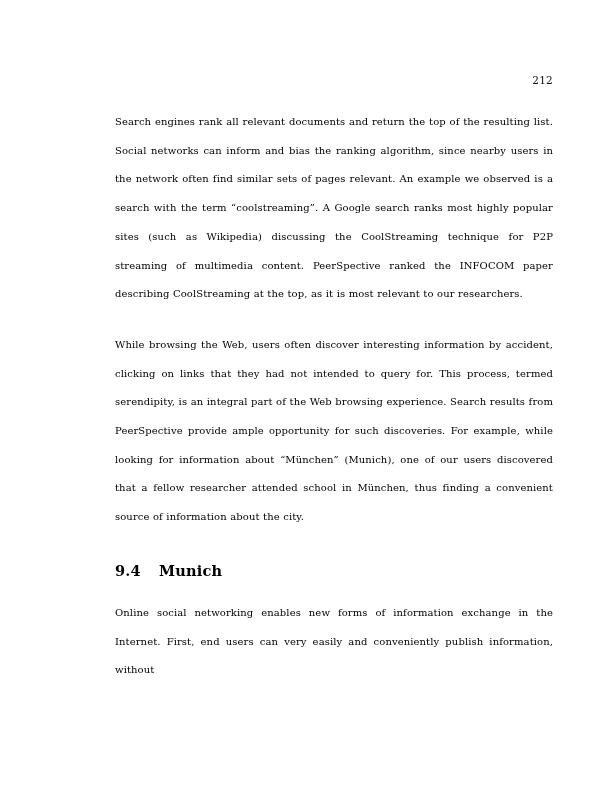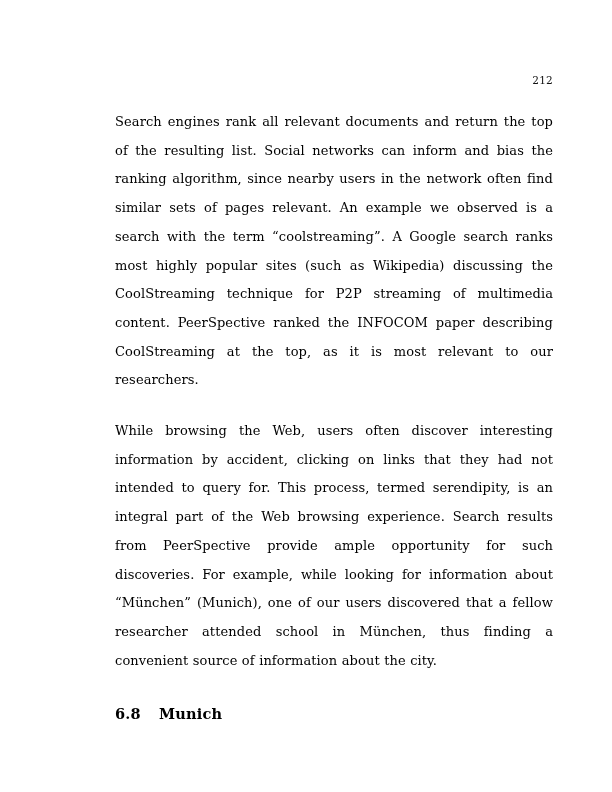--- a/index.html
+++ b/index.html
@@ -55,21 +55,21 @@
     color: #000000;
     margin: 0 0 20px 0;
     letter-spacing: 0.2px;
     white-space: nowrap;
   }
   .section-heading .num {
     display: inline-block;
     min-width: 44px;
   }
   p.body-par {
-    font-size: 13px;
+    font-size: 10px;
     line-height: 28.7px;
     text-align: justify;
     text-align-last: left;
     margin: 0;
     color: #000000;
     letter-spacing: 0.1px;
     word-spacing: 0.2px;
     hyphens: none;
   }
   .gap-after-par-1 { height: 22px; }
@@ -88,18 +88,19 @@
     <p class="body-par">Search engines rank all relevant documents and return the top of the resulting list. Social networks can inform and bias the ranking algorithm, since nearby users in the network often find similar sets of pages relevant. An example we observed is a search with the term “coolstreaming”. A Google search ranks most highly popular sites (such as Wikipedia) discussing the CoolStreaming technique for P2P streaming of multimedia content. PeerSpective ranked the INFOCOM paper describing CoolStreaming at the top, as it is most relevant to our researchers.</p>
 
     <div class="gap-after-par-1"></div>
 
 
     <p class="body-par">While browsing the Web, users often discover interesting information by accident, clicking on links that they had not intended to query for. This process, termed serendipity, is an integral part of the Web browsing experience. Search results from PeerSpective provide ample opportunity for such discoveries. For example, while looking for information about “München” (Munich), one of our users discovered that a fellow researcher attended school in München, thus finding a convenient source of information about the city.</p>
 
     <div class="gap-before-summary"></div>
 
     <div class="section-heading">
-      <span class="num">6.8</span><span>Munich</span>
+      <span class="num">9.4</span><span>Munich</span>
     </div>
 
+    <p class="body-par">Online social networking enables new forms of information exchange in the Internet. First, end users can very easily and conveniently publish information, without</p>
 
   </div>
 </div>
 
 </body></html>

